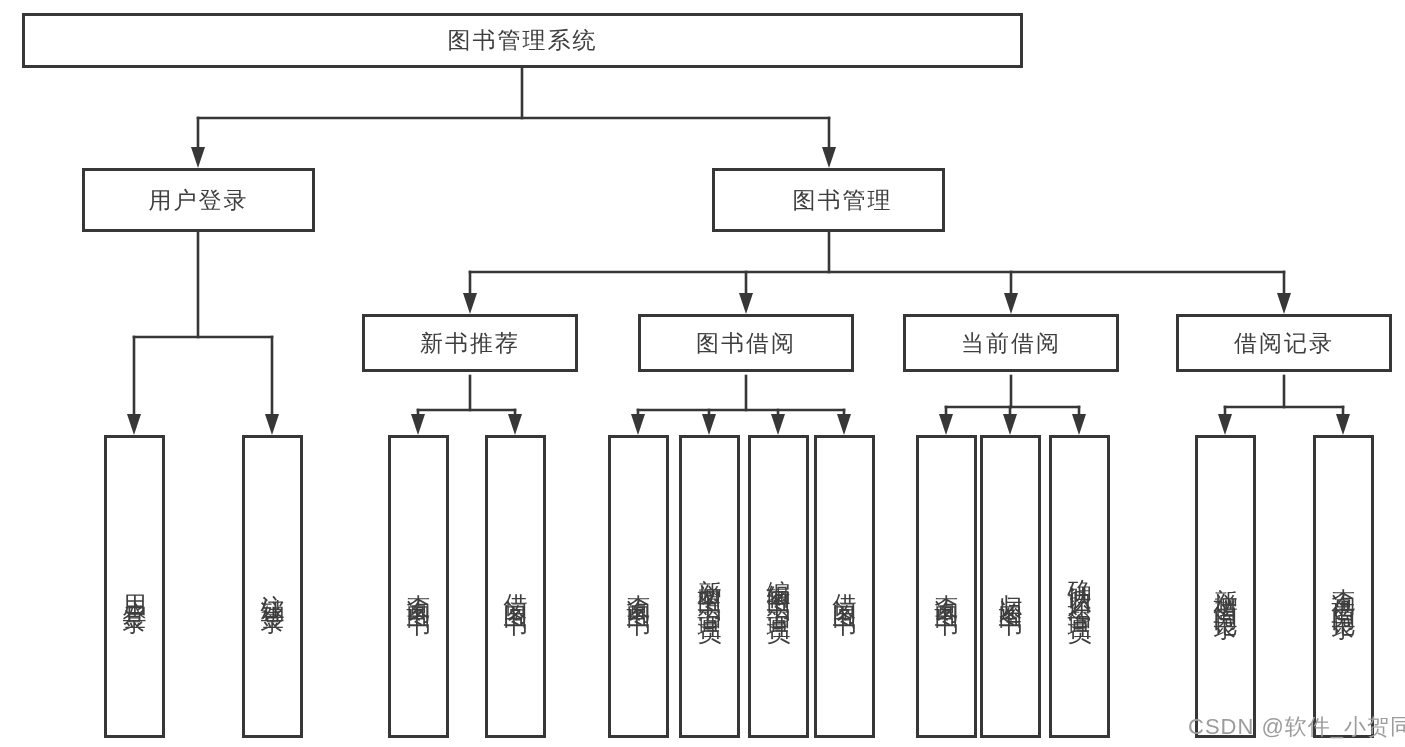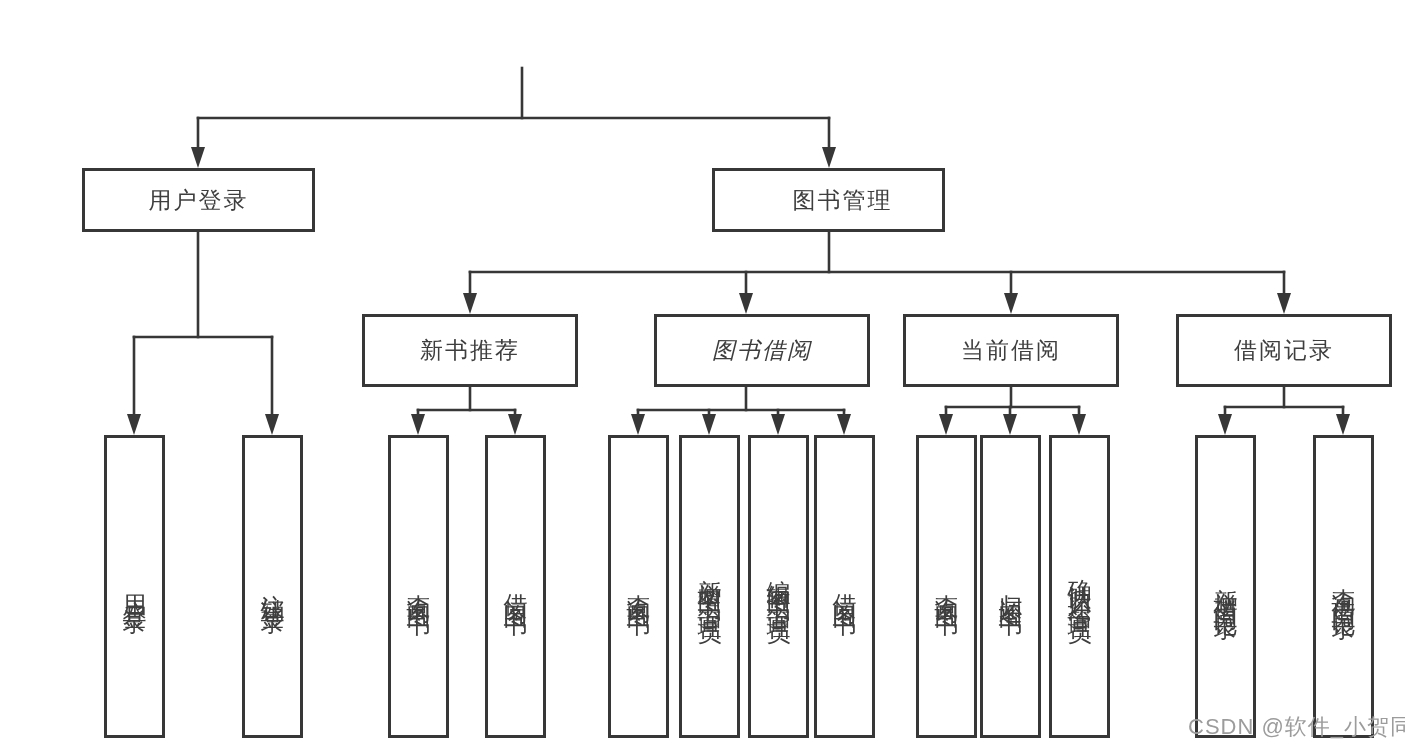--- a/index.html
+++ b/index.html
@@ -33,23 +33,23 @@
     letter-spacing: 6px;
     font-size: 24px;
     line-height: 1;
   }
   
   .n-root          { left: 22px;   top: 13px;  width: 1001px; height: 55px; }
   
   .n-user-login    { left: 82px;   top: 168px; width: 233px;  height: 64px; }
   .n-book-mgmt     { left: 712px;  top: 168px; width: 233px;  height: 64px; padding-left: 28px; }
   
-  .lv3             { top: 314px; height: 73px; width: 216px; }
+  .lv3             { top: 314px; height: 58px; width: 216px; }
   .n-new-book-rec  { left: 362px; }
-  .n-book-borrow   { left: 654px; font-style: italic; }
+  .n-book-borrow   { left: 638px; }
   .n-current-borrow{ left: 903px; }
   .n-borrow-record { left: 1176px; }
   
   .lv4             { top: 435px; height: 303px; width: 61px; }
   .n-ul-login      { left: 104px; }
   .n-ul-logout     { left: 242px; }
   .n-nbr-query     { left: 388px; }
   .n-nbr-borrow    { left: 485px; }
   .n-bb-query      { left: 608px; }
   .n-bb-add        { left: 679px; }
@@ -124,20 +124,23 @@
       <line x1="1010" y1="407" x2="1010" y2="419" stroke="#373737" stroke-width="2.6" stroke-linecap="square"></line>
       <polygon points="1003,414 1017,414 1010,435" fill="#373737"></polygon>
       <line x1="1079" y1="407" x2="1079" y2="419" stroke="#373737" stroke-width="2.6" stroke-linecap="square"></line>
       <polygon points="1072,414 1086,414 1079,435" fill="#373737"></polygon>
       <line x1="1225" y1="407" x2="1225" y2="419" stroke="#373737" stroke-width="2.6" stroke-linecap="square"></line>
       <polygon points="1218,414 1232,414 1225,435" fill="#373737"></polygon>
       <line x1="1343" y1="407" x2="1343" y2="419" stroke="#373737" stroke-width="2.6" stroke-linecap="square"></line>
       <polygon points="1336,414 1350,414 1343,435" fill="#373737"></polygon>
     </svg>
 
+  <div class="hbox n-root">
+    <span>图书管理系统</span>
+  </div>
 
   <div class="hbox n-user-login">
     <span>用户登录</span>
   </div>
   <div class="hbox n-book-mgmt">
     <span>图书管理</span>
   </div>
 
   <div class="hbox lv3 n-new-book-rec">
     <span>新书推荐</span>

